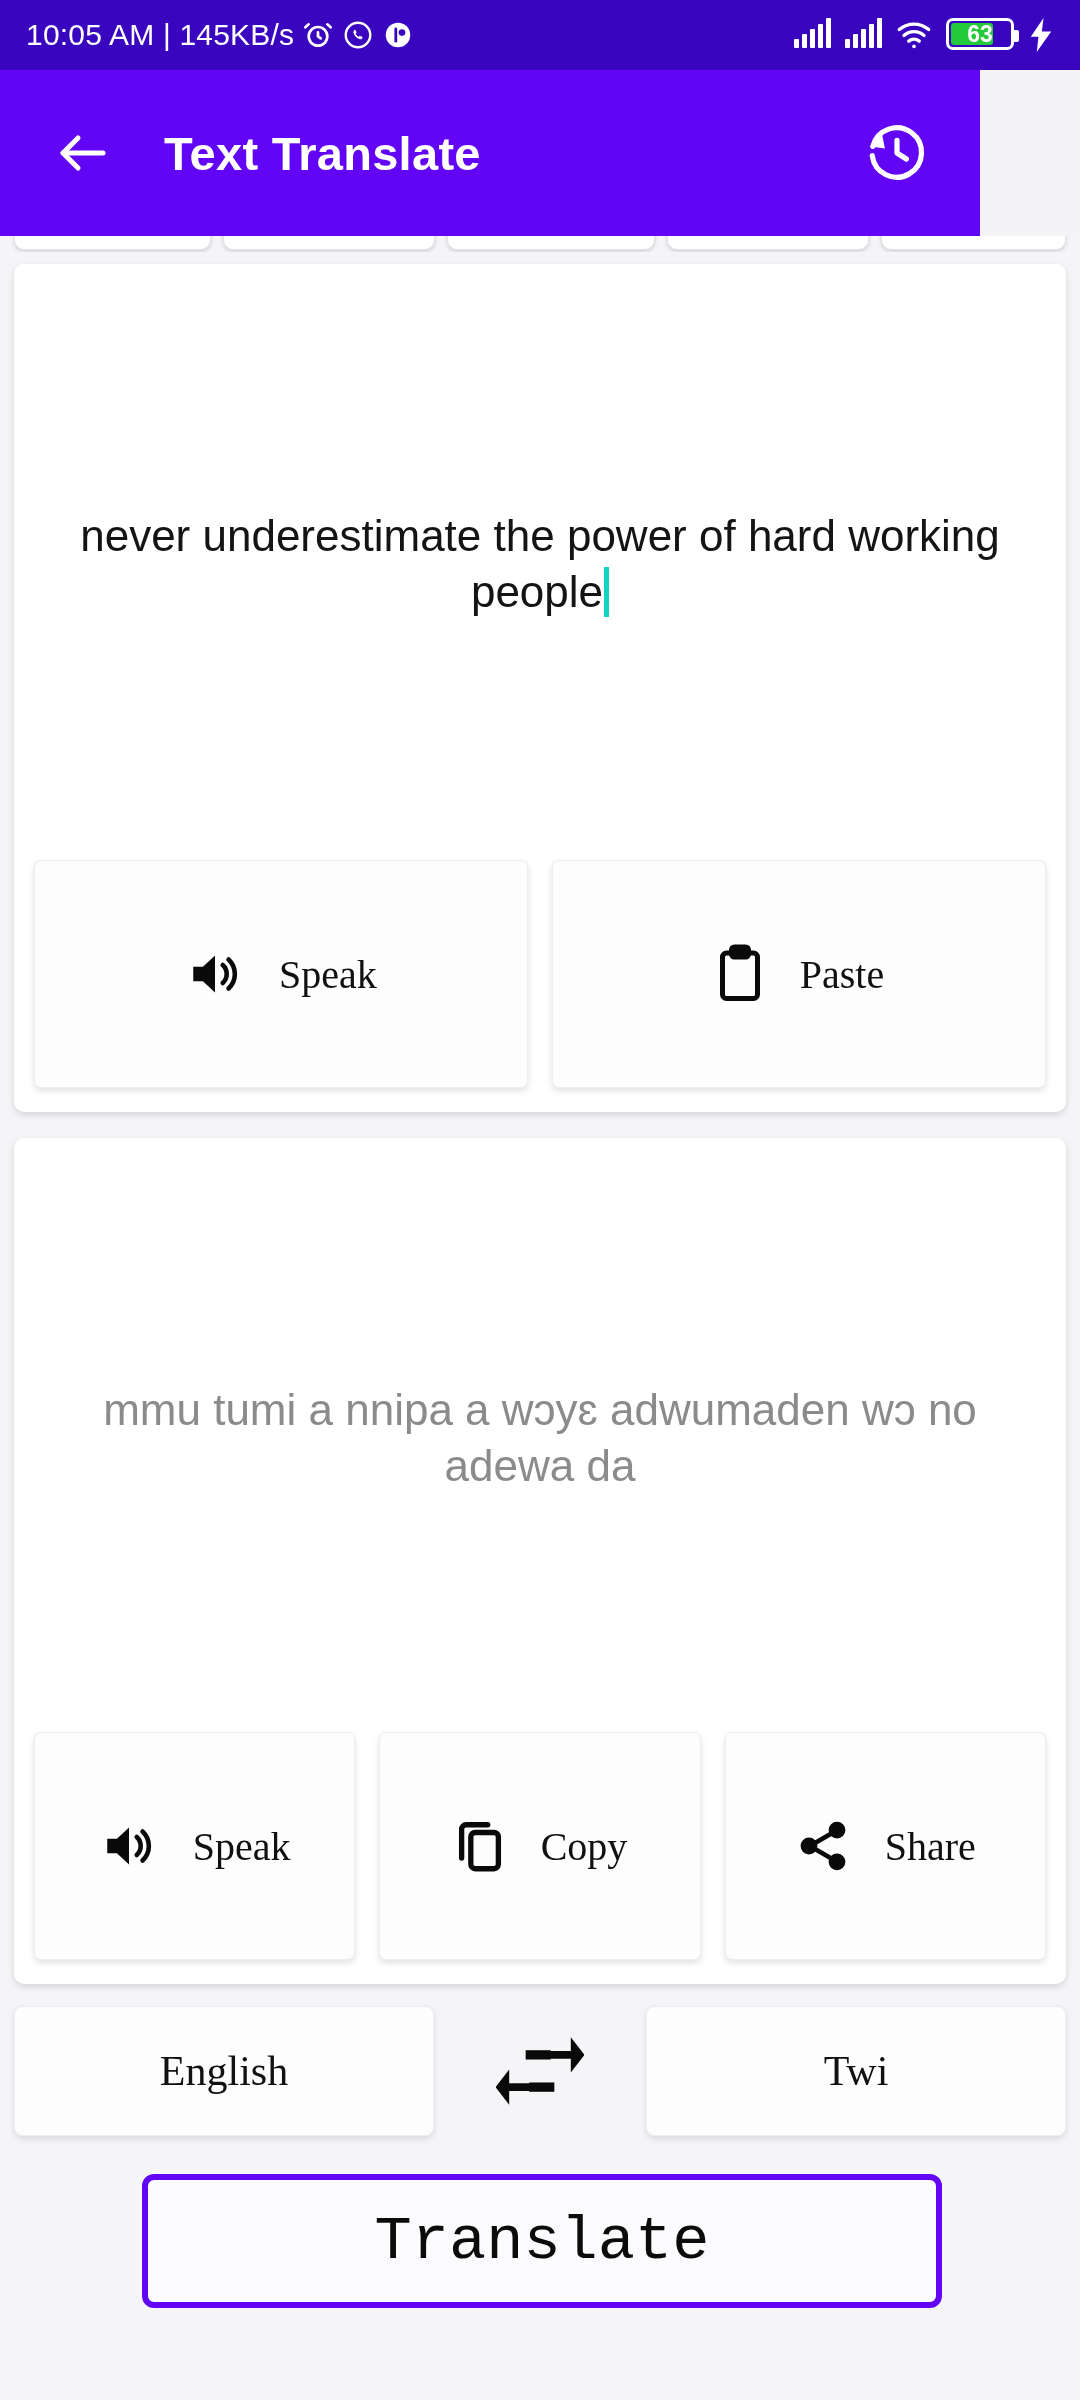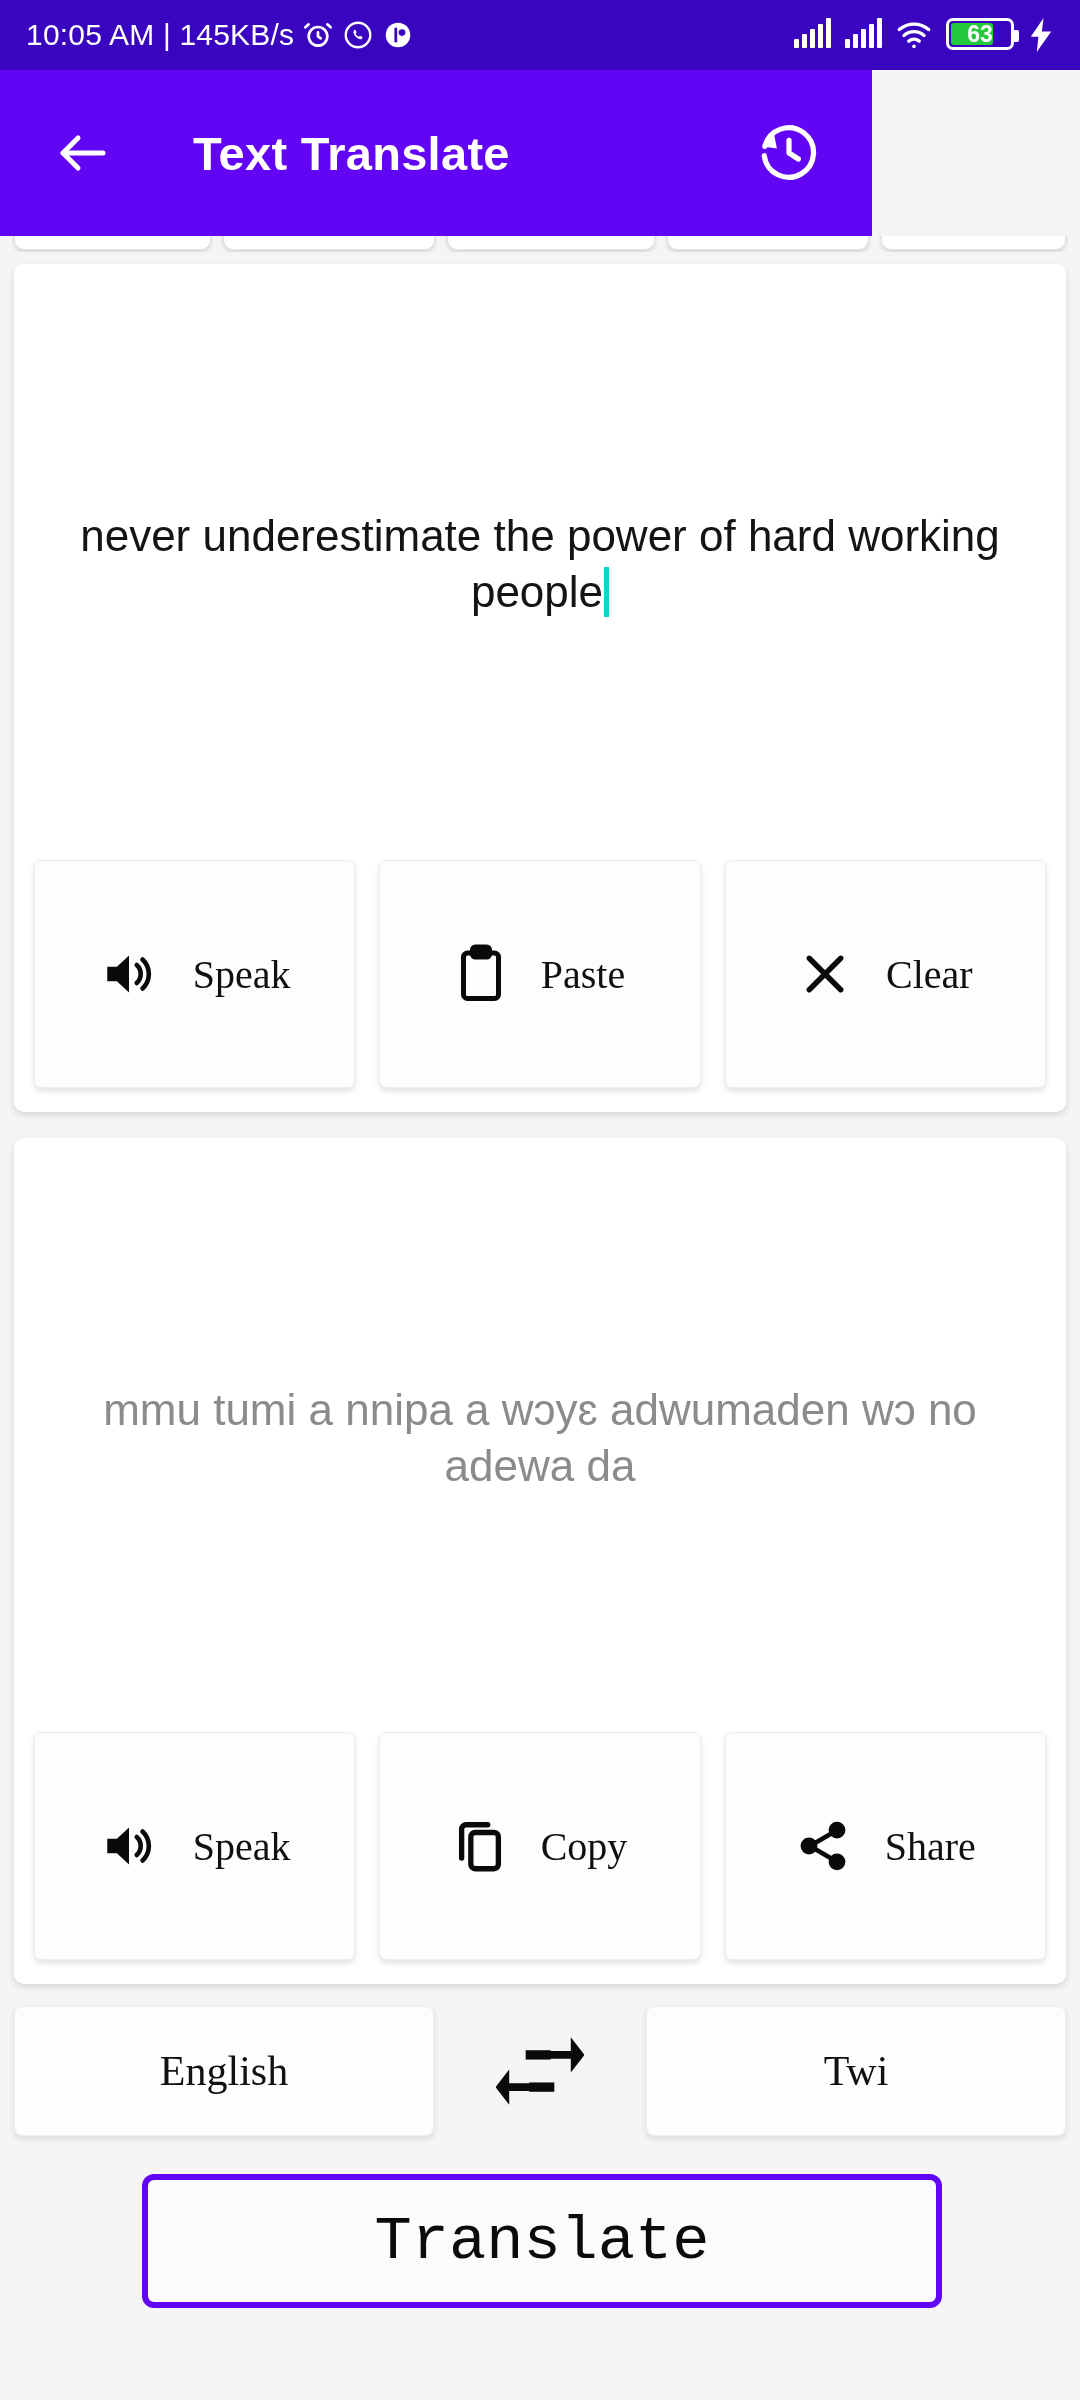--- a/index.html
+++ b/index.html
@@ -45,26 +45,25 @@
     background:#25c93c; height:100%; width:72%;
     border-radius:3px; display:flex; align-items:center; justify-content:center;
   }
   .battery-num{
     position:absolute; left:0; right:0; text-align:center;
     font-size:23px; font-weight:bold; color:#ffffff; line-height:26px;
   }
 
   
   .app-bar{
-    height:166px; width:872px;
+    height:166px; width:980px;
     background:#6205f5;
     display:flex; align-items:center;
     padding:8px 46px;
     color:#ffffff;
-    gap:29px;
   }
   .app-title{
     font-size:47px; font-weight:bold; margin-left:44px; flex:1;
     letter-spacing:.3px;
   }
   .appbar-icon{ width:74px; height:74px; display:flex; align-items:center; justify-content:center; cursor:pointer; }
 
   
   .content{
     position:absolute; top:236px; left:0;
@@ -274,28 +273,20 @@
         <span class="btn-icon">
           <svg width="52" height="60" viewBox="0 0 20 24" fill="none" stroke="#0a0a0a" stroke-width="2">
             <rect x="3" y="3.6" width="14" height="18.2" rx="1.6"></rect>
             <rect x="6.6" y="1.2" width="6.8" height="4" rx="1.1" fill="#0a0a0a"></rect>
             <circle cx="10" cy="2" r="1.6" fill="#0a0a0a" stroke="none"></circle>
           </svg>
         </span>
         <span class="btn-label">Paste</span>
       </div>
 
-      <div class="action-btn">
-        <span class="btn-icon">
-          <svg width="54" height="54" viewBox="0 0 24 24" fill="none" stroke="#0a0a0a" stroke-width="2.4" stroke-linecap="round">
-            <path d="M5 5l14 14M19 5L5 19"></path>
-          </svg>
-        </span>
-        <span class="btn-label">Clear</span>
-      </div>
 
     </div>
   </div>
 
   <div class="card" id="output-card">
     <div class="text-area">
       <div class="tgt-text">mmu tumi a nnipa a wɔyɛ adwumaden wɔ no adewa da</div>
     </div>
     <div class="btn-row">
 

